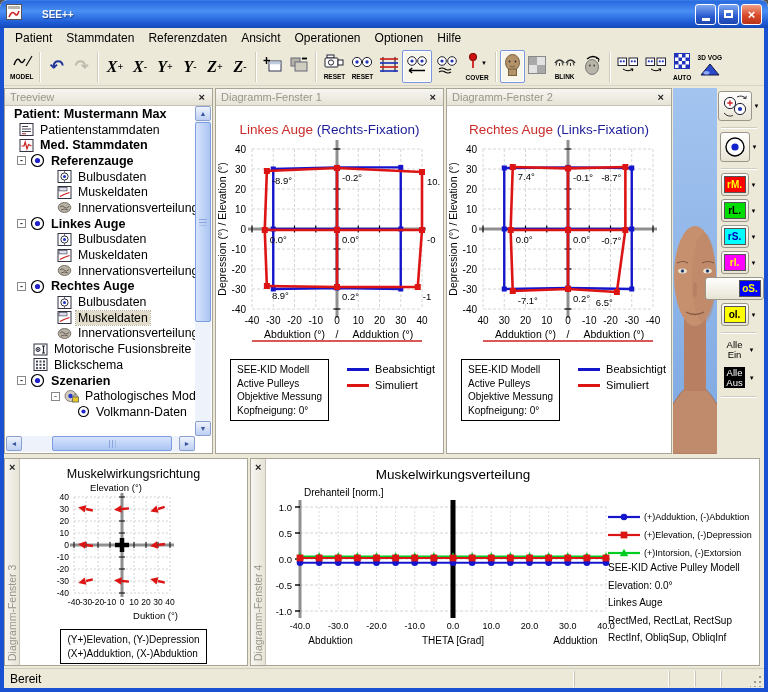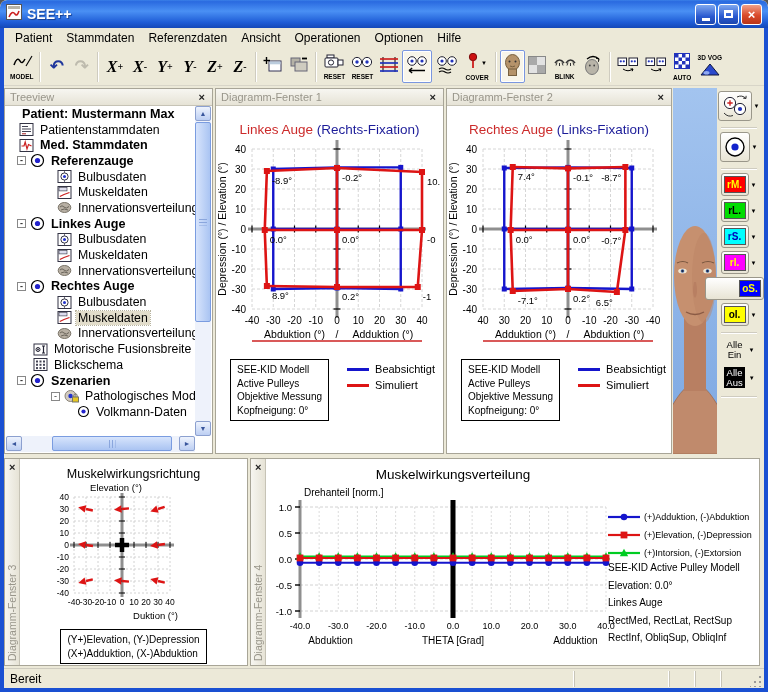--- a/index.html
+++ b/index.html
@@ -3,21 +3,21 @@
 <meta charset="utf-8">
 <style>
   html,body{margin:0;padding:0;background:#555;}
   *{box-sizing:border-box;}
   .app{position:relative;width:768px;height:692px;background:#ece9d8;overflow:hidden;
        font-family:"Liberation Sans","DejaVu Sans",sans-serif;border-radius:7px 7px 0 0;}
   
   .titlebar{position:absolute;left:0;top:0;width:768px;height:28px;
     background:linear-gradient(180deg,#3a80e8 0%,#2a6ae0 6%,#4a90f4 40%,#1e5cd6 80%,#1448b8 100%);
     display:flex;align-items:center;padding:0 6px;border-radius:7px 7px 0 0;}
-  .title-text{color:#fff;font-weight:bold;font-size:14px;margin-left:5px;text-shadow:1px 1px 1px #163e8e;flex:1;}
+  .title-text{color:#fff;font-weight:bold;font-size:10px;margin-left:20px;text-shadow:1px 1px 1px #163e8e;flex:1;}
   .win-btns{display:flex;gap:2px;}
   .wbtn{width:21px;height:21px;border-radius:3px;border:1px solid #fff;
     background:linear-gradient(180deg,#7fa8ef,#2a5ad0 60%,#1c46ae);display:flex;align-items:center;justify-content:center;color:#fff;}
   .wbtn.close{background:linear-gradient(180deg,#f0a088,#da4a2a 55%,#b83418);font-size:13px;font-weight:bold;line-height:1;}
   .glyph-min{display:block;width:8px;height:3px;background:#fff;margin-top:10px;}
   .glyph-max{display:block;width:9px;height:8px;border:2px solid #fff;border-top-width:3px;}
   .menubar{position:absolute;left:4px;top:28px;right:4px;height:20px;background:#ece9d8;display:flex;align-items:center;padding-left:4px;}
   .menu-item{font-size:12px;padding:2px 7px;color:#000;}
   .toolbar{position:absolute;left:4px;top:48px;right:4px;height:38px;background:#ece9d8;display:flex;align-items:center;padding:0 3px;border-bottom:1px solid #d8d5c8;}
   .tbtn{min-width:25px;height:33px;display:flex;flex-direction:column;align-items:center;justify-content:center;border:1px solid transparent;border-radius:2px;padding:0 2px;position:relative;}
@@ -371,21 +371,21 @@
           </svg></span>
       </div>
     </div>
 
   <div class="panel" id="treeview-panel">
     <div class="cap">
       <span>Treeview</span>
       <span class="cap-x">×</span>
     </div>
     <div class="tree" id="tree">
-        <div class="tree-row bold" style="padding-left: 14px;">
+        <div class="tree-row bold" style="padding-left: 6px;">
           <span class="tlbl">Patient: Mustermann Max</span>
         </div>
         <div class="tree-row" style="padding-left: 13px;">
           <span class="ticon">
             <svg width="15" height="15">
               <rect x="1" y="1.5" width="13" height="12" fill="#fff" stroke="#334"></rect>
               <line x1="3" y1="4.5" x2="9" y2="4.5" stroke="#445"></line>
               <line x1="3" y1="7" x2="12" y2="7" stroke="#445"></line>
               <line x1="3" y1="9.5" x2="12" y2="9.5" stroke="#445"></line>
               <line x1="3" y1="11.8" x2="7" y2="11.8" stroke="#a22"></line>

